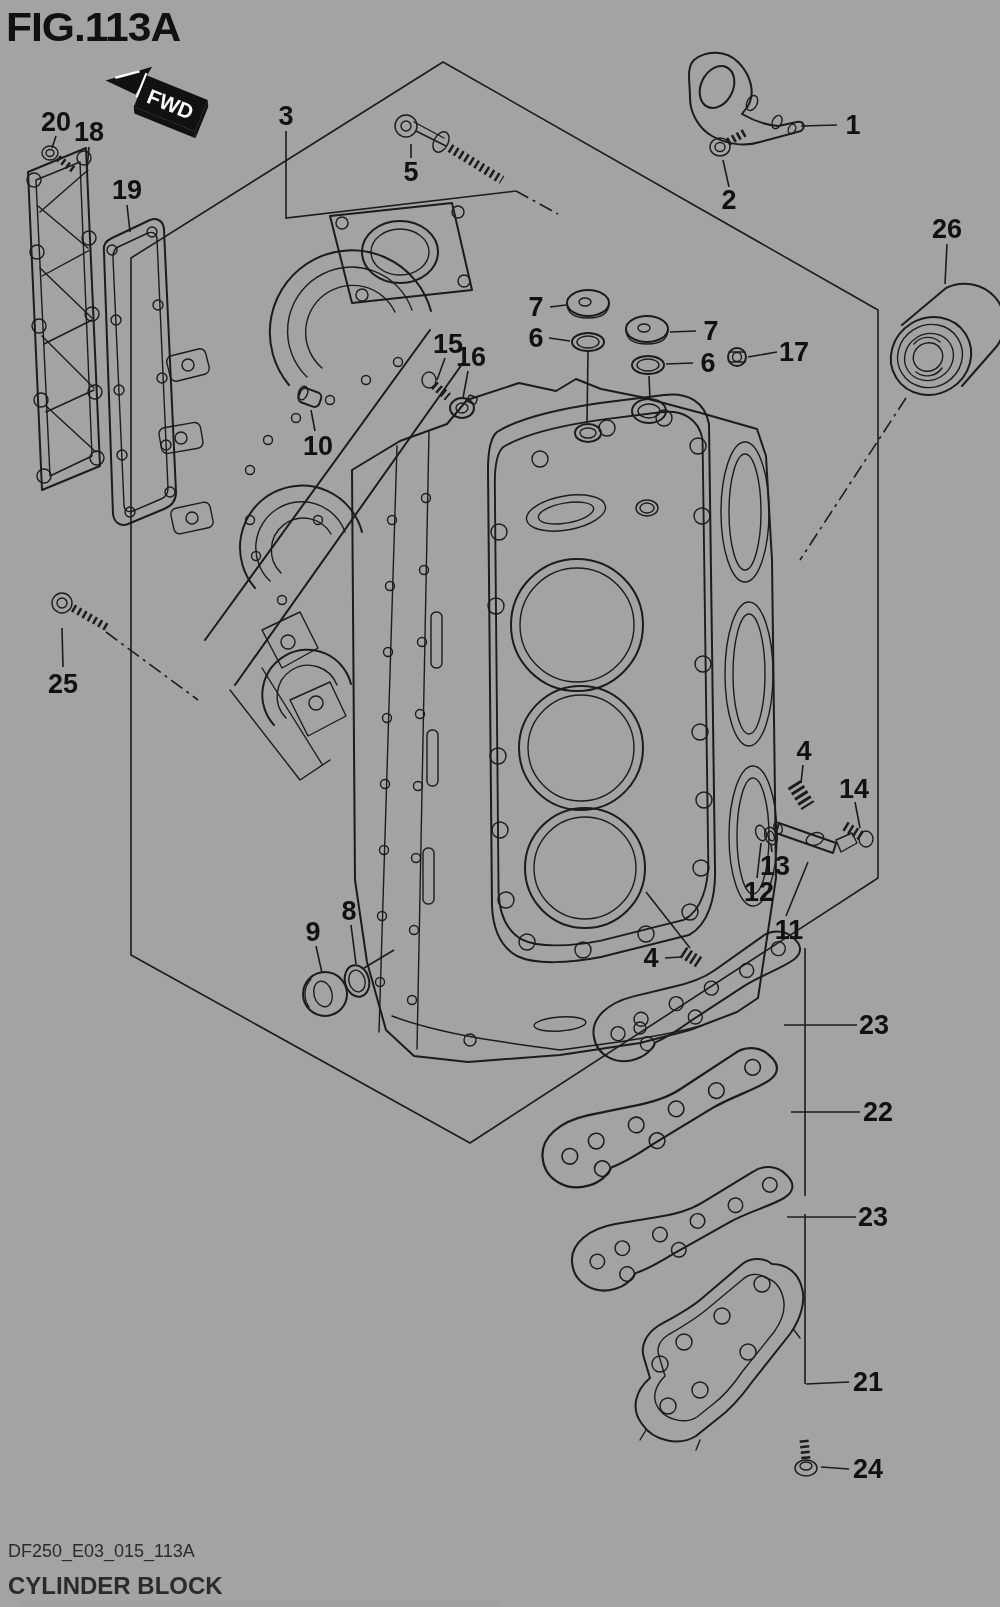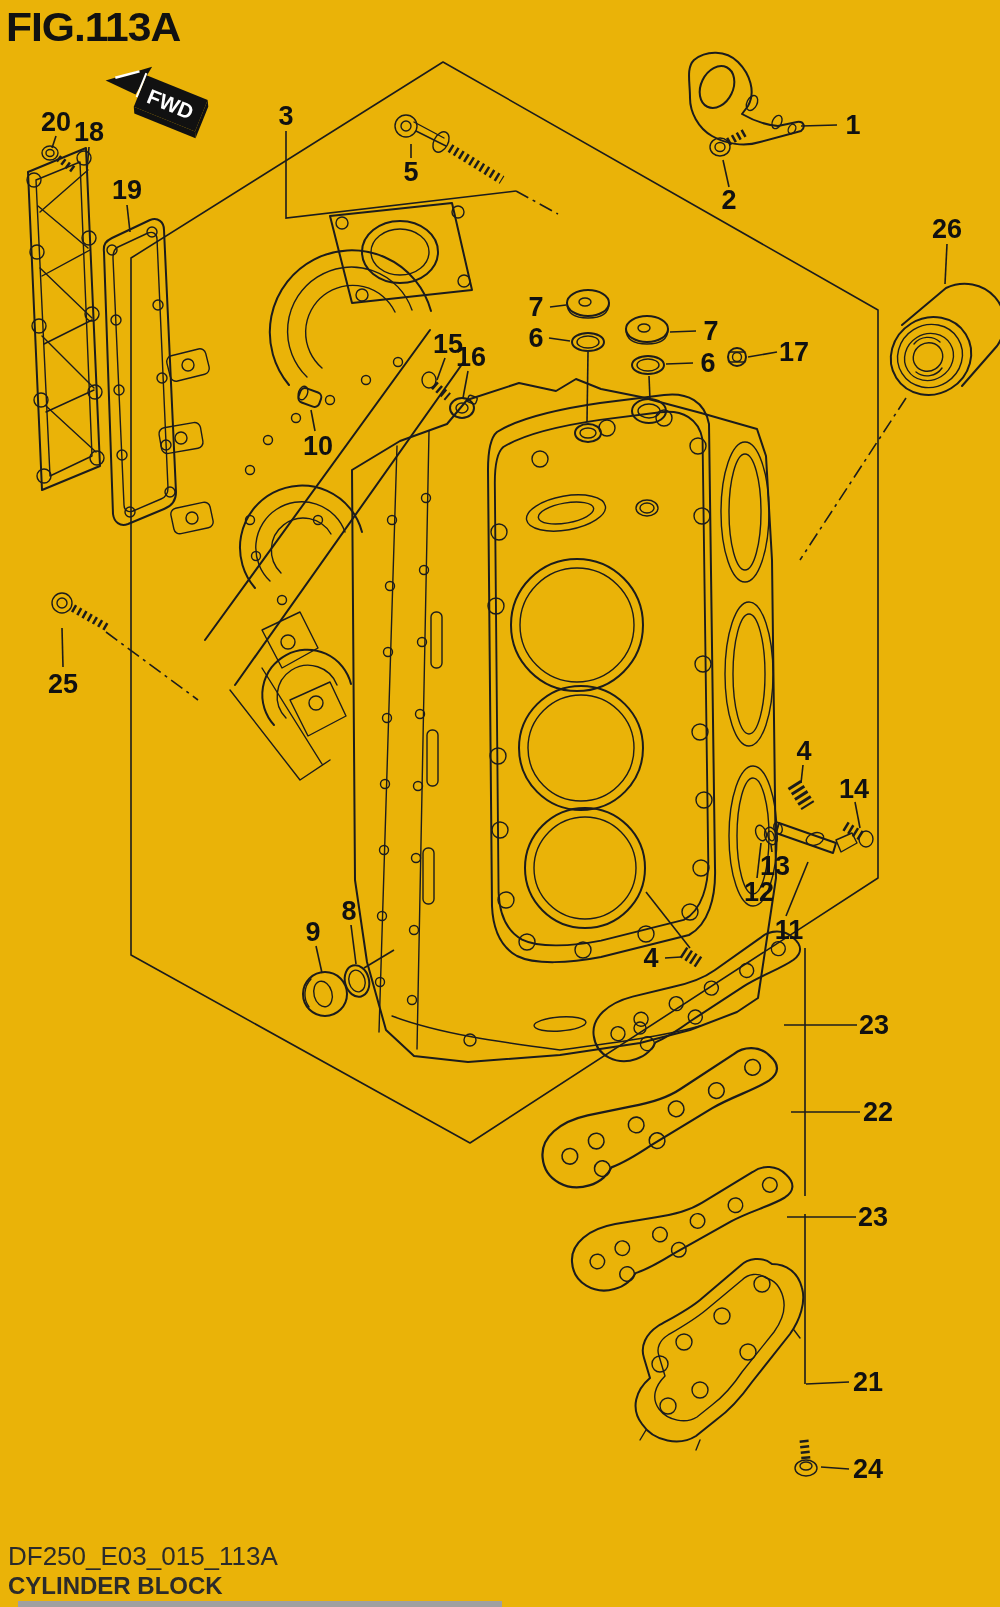--- a/index.html
+++ b/index.html
@@ -1,27 +1,27 @@
 <!DOCTYPE html>
 <html><head>
 <meta charset="utf-8">
 <style>
   html,body{margin:0;padding:0;background:#e8e8e8;}
   .page{
-    position:relative;width:1000px;height:1607px;background:#eab308;
+    position:relative;width:1000px;height:1607px;background:#a3a3a3;
     overflow:hidden;font-family:"Liberation Sans",sans-serif;
   }
   .fig-title{
     position:absolute;left:6px;top:4px;
     font-size:41px;font-weight:900;letter-spacing:-1px;color:#111;
     transform:scaleX(1.04);transform-origin:left top;
   }
   .footer-code{
     position:absolute;left:8px;top:1541px;
-    font-size:26px;font-weight:400;color:#2b2b2b;letter-spacing:0px;
+    font-size:18px;font-weight:400;color:#2b2b2b;letter-spacing:0px;
   }
   .footer-name{
     position:absolute;left:8px;top:1572px;
     font-size:24px;font-weight:700;color:#2b2b2b;
   }
   .bottom-bar{
     position:absolute;left:18px;top:1601px;width:484px;height:6px;background:#a0a0a0;
   }
   svg.art{position:absolute;left:0;top:0;}
   .ln{fill:none;stroke:#1c1c1c;stroke-width:2;stroke-linecap:round;stroke-linejoin:round;}

